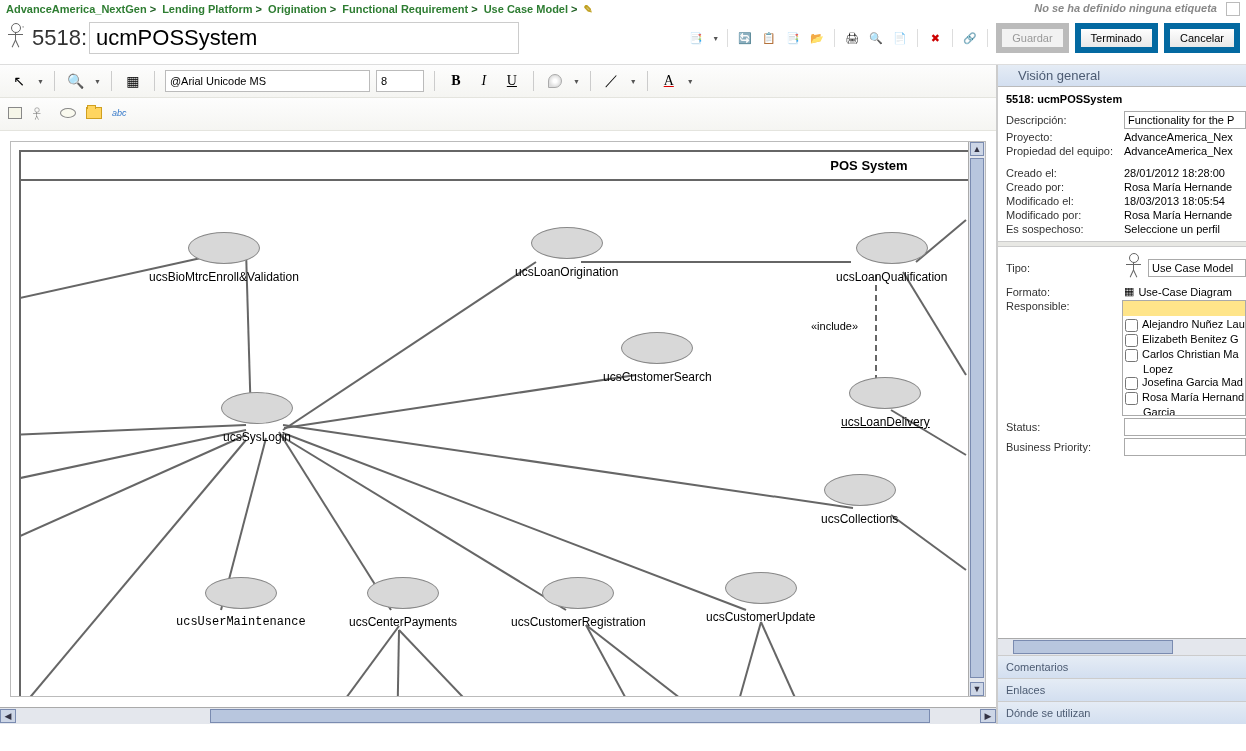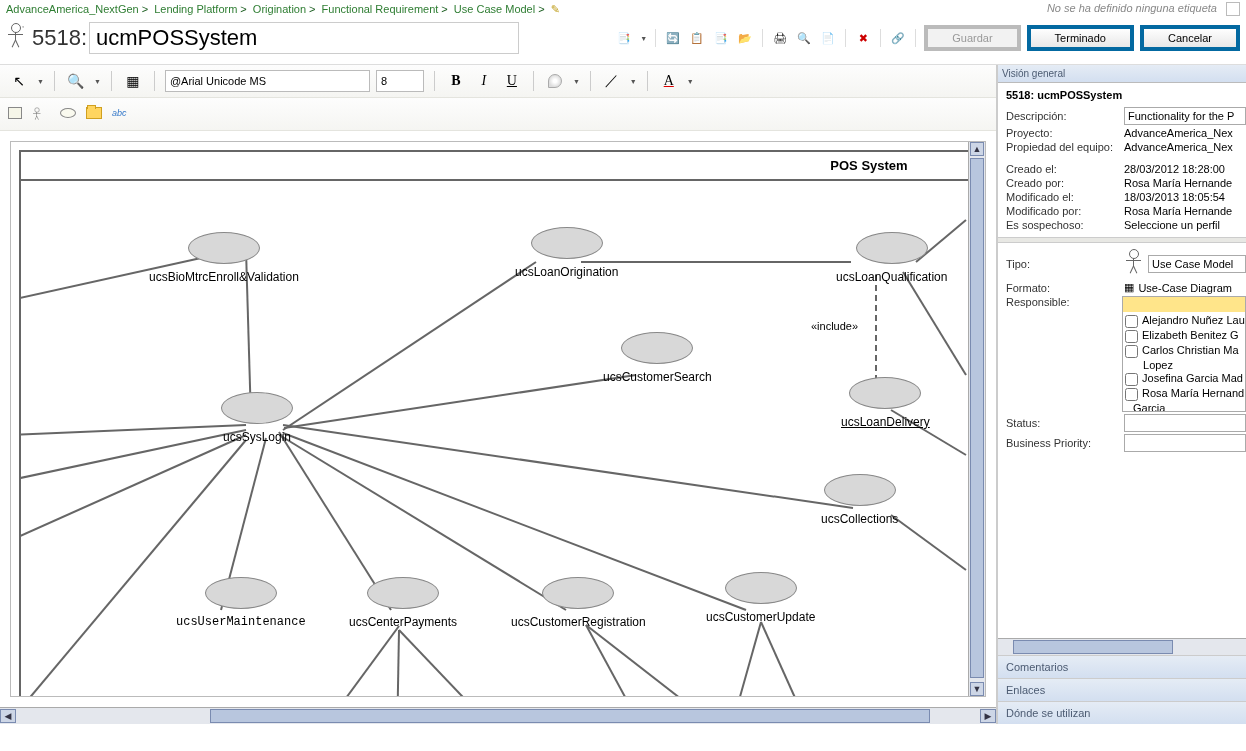--- a/index.html
+++ b/index.html
@@ -1,18 +1,18 @@
 <!DOCTYPE html>
 <html><head>
 <meta charset="utf-8">
 <style>
 * { box-sizing: border-box; margin: 0; padding: 0; }
 body { font-family: Arial, sans-serif; font-size: 11px; background: #fff; color: #000; width: 1246px; height: 751px; overflow: hidden; }
 
-.breadcrumb { padding: 2px 6px; font-size: 11px; color: #2e7d32; display: flex; justify-content: space-between; align-items: center; }
+.breadcrumb { padding: 2px 6px; font-size: 11px; color: #2e7d32; display: flex; justify-content: space-between; align-items: center; font-weight: bold; }
 .breadcrumb a { color: #2e7d32; text-decoration: none; }
 .breadcrumb .sep { color: #1b5e20; margin: 0 3px; }
 .breadcrumb .pencil { color: #c0a020; }
 .no-label { color: #888; font-style: italic; }
 .tag-icon { display:inline-block; width:14px; height:14px; border:1px solid #bbb; margin-left:6px; vertical-align:middle; }
 
 .title-row { display: flex; align-items: center; padding: 4px 6px 10px; }
 .actor-icon { width: 20px; height: 30px; position: relative; margin-right: 6px; display:inline-block; }
 .actor-icon::before { content:""; display:block; width:8px; height:8px; border:1px solid #666; border-radius:50%; position:absolute; left:5px; top:0; }
 .actor-icon::after { content:""; display:block; width:1px; height:9px; background:#666; position:absolute; left:9px; top:9px; }
@@ -22,21 +22,21 @@
 .actor-icon .tail { position:absolute; top:0; left:16px; font-size:7px; color:#666; }
 
 .title-id { font-size: 22px; color: #333; margin-right: 2px; }
 .title-input { font-size: 22px; padding: 2px 6px; border: 1px solid #ccc; width: 430px; background: linear-gradient(#fff,#fff) padding-box, linear-gradient(#eee,#fff); }
 
 .title-spacer { flex: 1; }
 
 .toolbar-btns { display: flex; gap: 6px; align-items: center; }
 .tbtn { width: 18px; height: 18px; display: inline-flex; align-items: center; justify-content: center; cursor: pointer; }
 .tbtn-sep { width:1px; height:18px; background:#ddd; margin:0 2px; }
-.btn { padding: 3px 24px; font-size: 11px; background: linear-gradient(#fefefe,#e8e8e8); border: 4px solid #0369a1; cursor: pointer; }
+.btn { padding: 3px 10px; font-size: 11px; background: linear-gradient(#fefefe,#e8e8e8); border: 6px solid #0369a1; cursor: pointer; }
 .btn:disabled { color: #999; border-color: #bbb; background: #f2f2f2; cursor: default; }
 
 .main-row { display: flex; height: 660px; border-top: 1px solid #ddd; }
 .canvas-area { flex: 1; display: flex; flex-direction: column; min-width: 0; }
 .edit-toolbar { padding: 5px 8px; display: flex; align-items: center; gap: 6px; background: linear-gradient(#fdfdfd,#f5f5f2); border-bottom: 1px solid #e4e4de; }
 .edit-toolbar .sep { width:1px; height:20px; background:#ccc; margin:0 4px; }
 .font-select { width: 205px; height: 22px; border: 1px solid #bbb; font-size: 11px; padding: 0 4px; }
 .size-select { width: 48px; height: 22px; border: 1px solid #bbb; font-size: 11px; padding: 0 4px; }
 .fmt-btn { width: 22px; height: 22px; display:inline-flex; align-items:center; justify-content:center; font-family: "Times New Roman", serif; font-size: 14px; cursor: pointer; }
 .fmt-b { font-weight: bold; }
@@ -59,21 +59,21 @@
 .diagram-box { position:absolute; top:8px; left:8px; width:1700px; height:1100px; border:2px solid #666; }
 .diagram-title { text-align:center; padding:6px 0; font-weight:bold; font-size:13px; border-bottom:2px solid #666; }
 
 .uc { position:absolute; text-align:center; }
 .uc .bubble { width:72px; height:32px; background:#d8d8d8; border:1px solid #888; border-radius:50%; margin:0 auto 6px; }
 .uc .lbl { font-size:12px; white-space:nowrap; }
 .include-lbl { position:absolute; font-size:11px; }
 
 
 .right-panel { width: 250px; border-left: 2px solid #ccc; display:flex; flex-direction:column; background:#fff; min-width:250px; }
-.panel-header { background: linear-gradient(#e5ecf5,#d3dff0); padding: 3px 4px; font-size: 10px; color:#4c5b72; border-bottom:1px solid #bbb; }
+.panel-header { background: linear-gradient(#e5ecf5,#d3dff0); padding: 3px 20px; font-size: 13px; color:#4c5b72; border-bottom:1px solid #bbb; }
 .panel-body { padding: 4px 0 4px 8px; font-size:11px; overflow:hidden; }
 .panel-body .row { display:flex; margin:2px 0; align-items:center; }
 .panel-body .k { width: 118px; color:#333; }
 .panel-body .v { flex:1; white-space:nowrap; overflow:hidden; }
 .panel-body input[type=text] { border:1px solid #aaa; height:18px; font-size:11px; padding:0 3px; width:100%; }
 .panel-hr { height:6px; background:#e8e8e4; border-top:1px solid #ccc; border-bottom:1px solid #ccc; }
 .resp-list { border:1px solid #aaa; width: 126px; font-size:11px; padding:2px 2px 2px 2px; height:116px; overflow:hidden; }
 .resp-list .hi { background:#ffe58a; display:block; height:15px; margin:-2px -2px 2px -2px; }
 .resp-list label { display:flex; gap:4px; align-items:flex-start; white-space:nowrap; margin:1px 0; }
 .resp-list input { margin-top:1px; }
@@ -294,21 +294,21 @@
           <span class="k">Proyecto:</span>
           <span class="v">AdvanceAmerica_Nex</span>
         </div>
       <div class="row">
           <span class="k">Propiedad del equipo:</span>
           <span class="v">AdvanceAmerica_Nex</span>
         </div>
       <div style="height:6px"></div>
       <div class="row">
           <span class="k">Creado el:</span>
-          <span class="v">28/03/2012 18:28:00</span>
+          <span class="v">28/01/2012 18:28:00</span>
         </div>
       <div class="row">
           <span class="k">Creado por:</span>
           <span class="v">Rosa María Hernande</span>
         </div>
       <div class="row">
           <span class="k">Modificado el:</span>
           <span class="v">18/03/2013 18:05:54</span>
         </div>
       <div class="row">
@@ -354,21 +354,21 @@
             </label>
           <div style="margin-left:18px">Lopez</div>
           <label>
               <input type="checkbox" style="">
               <span>Josefina Garcia Mad</span>
             </label>
           <label>
               <input type="checkbox" style="">
               <span>Rosa María Hernand</span>
             </label>
-          <div style="margin-left:8px">Garcia</div>
+          <div style="margin-left:18px">Garcia</div>
           <label>
               <input type="checkbox" style="">
               <span>Jahaziel Perez Gonz</span>
             </label>
           <label>
               <input type="checkbox" style="">
               <span>Miriam Alejandra Me</span>
             </label>
 
         </div>

